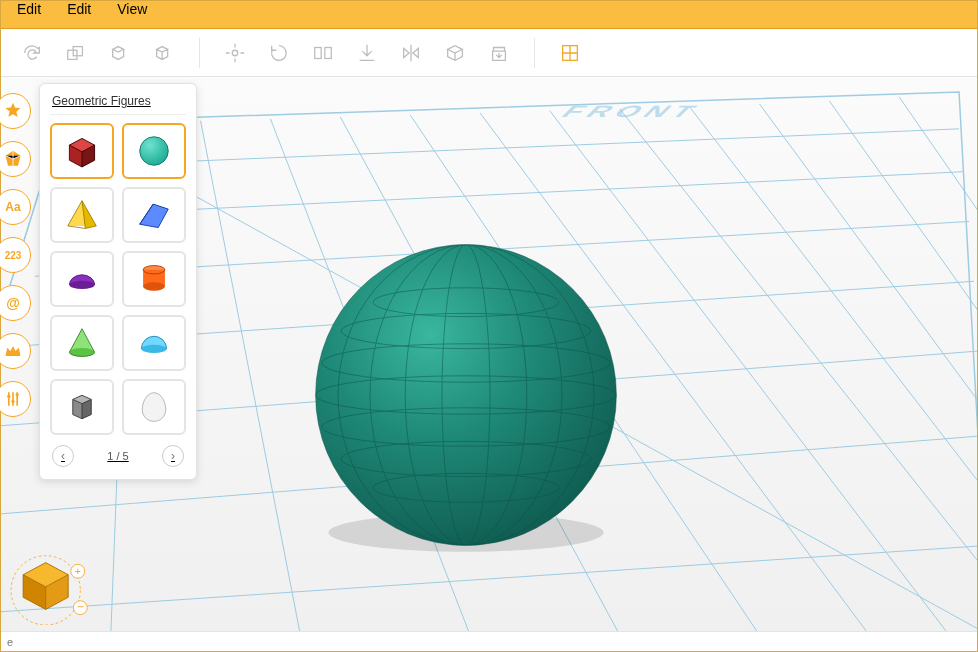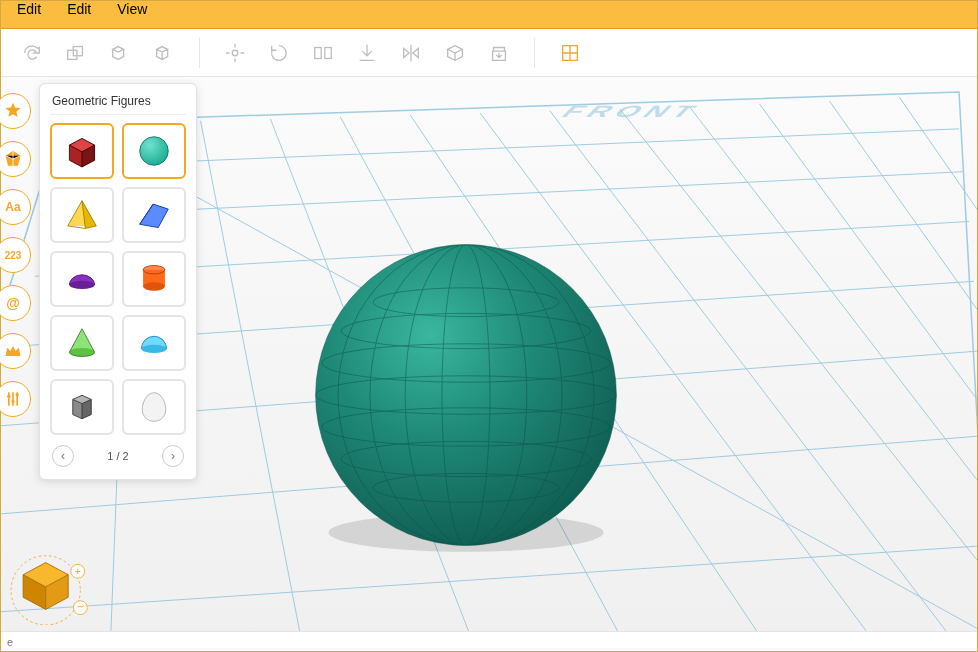--- a/index.html
+++ b/index.html
@@ -32,21 +32,21 @@
   .viewport svg.grid3d{position:absolute;left:0;top:0;width:100%;height:100%;}
   .sphere-wrap{position:absolute;left:305px;top:158px;width:320px;height:320px;}
   .sphere-wrap svg{width:100%;height:100%;}
 
   
   .rail{position:absolute;left:0px;top:92px;width:36px;display:flex;flex-direction:column;gap:12px;}
   .rail .railbtn{width:36px;height:36px;border-radius:50%;background:#fff;border:1px solid var(--orange);display:flex;align-items:center;justify-content:center;color:var(--orange);font-weight:bold;font-size:12px;cursor:pointer;transform:translateX(-6px);}
   .rail .railbtn svg{width:20px;height:20px;}
 
   
-  .panel{position:absolute;left:38px;top:82px;width:158px;background:#fff;border:1px solid var(--panel-border);border-radius:6px;box-shadow:0 2px 8px rgba(0,0,0,.12);padding:8px 10px 12px;}
+  .panel{position:absolute;left:38px;top:82px;width:158px;background:#fff;border:1px solid var(--panel-border);border-radius:6px;box-shadow:0 2px 8px rgba(0,0,0,.12);padding:8px 10px 12px;text-decoration:underline;}
   .panel .ptitle{font-size:12px;color:#333;padding:2px 2px 6px;border-bottom:1px solid #eee;margin-bottom:8px;}
   .panel .tiles{display:grid;grid-template-columns:1fr 1fr;gap:8px;}
   .tile{border:2px solid var(--tile-border);border-radius:6px;height:56px;display:flex;align-items:center;justify-content:center;background:#fff;cursor:pointer;}
   .tile.inactive{border-color:#e4e4e4;}
   .tile svg{width:42px;height:42px;}
   .pager{display:flex;align-items:center;justify-content:space-between;margin-top:10px;padding:0 2px;}
   .pgbtn{width:22px;height:22px;border:1px solid #ccc;border-radius:50%;display:flex;align-items:center;justify-content:center;font-size:12px;color:#777;cursor:pointer;background:#fff;}
   .pglabel{font-size:11px;color:#555;}
 
   
@@ -343,21 +343,21 @@
           </svg>
       </div>
       <div class="tile inactive">
         <svg viewBox="0 0 50 50">
             <path fill="#f3f3f3" stroke="#aaa" d="M25 8c9 0 14 12 14 20s-6 14-14 14-14-6-14-14S16 8 25 8z"></path>
           </svg>
       </div>
     </div>
     <div class="pager">
       <div class="pgbtn">‹</div>
-      <div class="pglabel">1 / 2</div>
+      <div class="pglabel">1 / 5</div>
       <div class="pgbtn">›</div>
     </div>
   </div>
 
   <div class="viewcube">
     <svg viewBox="0 0 100 90">
       <circle cx="45" cy="50" r="40" fill="none" stroke="#f6a623" stroke-width="1" stroke-dasharray="3 3"></circle>
       <g>
         <path fill="#f8b82e" d="M45 18l26 14-26 14-26-14z"></path>
         <path fill="#e39b15" d="M45 46l26-14v26L45 72z"></path>

